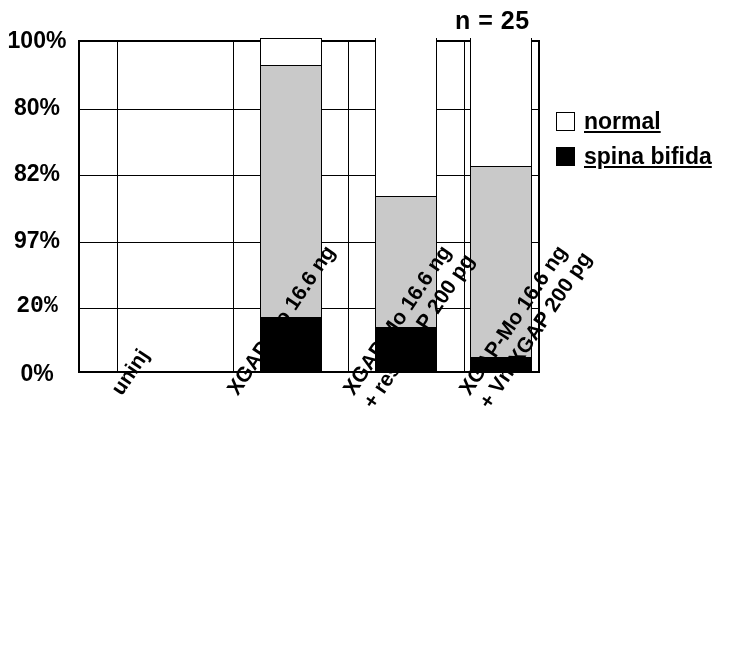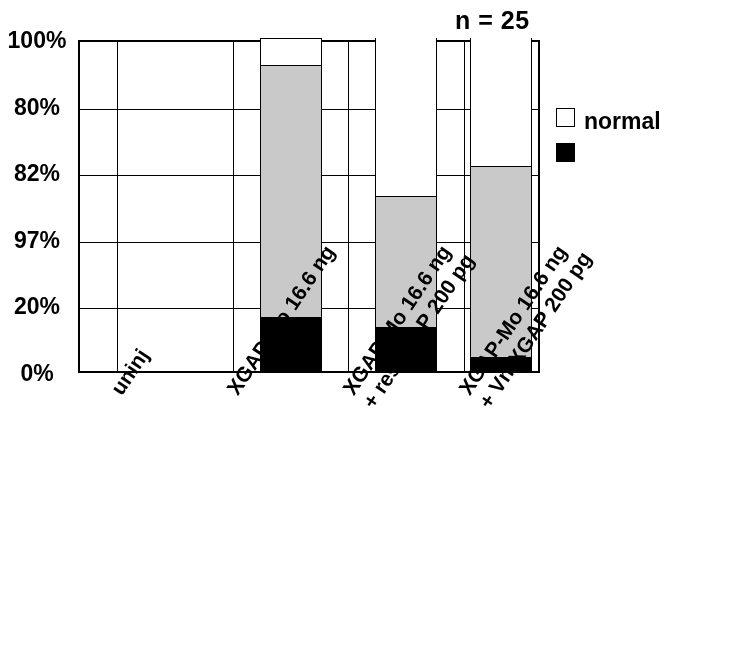--- a/index.html
+++ b/index.html
@@ -108,23 +108,24 @@
 
   
   .legend {
     position: absolute;
     left: 556px;
     top: 108px;
     width: 185px;
   }
   .legend-row {
     display: flex;
-    align-items: flex-start;
+    align-items: center;
     margin-bottom: 9px;
     height: 26px;
+    text-decoration: underline;
   }
   .legend-swatch {
     width: 19px;
     height: 19px;
     border: 1.5px solid #000000;
     box-sizing: border-box;
     margin-right: 9px;
     flex: 0 0 auto;
   }
   .legend-label {
@@ -134,21 +135,21 @@
   }
 </style>
 </head>
 <body>
 
 <div id="chart-root">
 
   <div class="n-annotation">n = 25</div>
 
   <div class="ytick" style="left:2px; top:362px;">0%</div>
-  <div class="ytick" style="left:2px; top:295px;">20%</div>
+  <div class="ytick" style="left:2px; top:295px;font-family:Liberation Mono, monospace;">20%</div>
   <div class="ytick" style="left:2px; top:229px;">97%</div>
   <div class="ytick" style="left:2px; top:162px;">82%</div>
   <div class="ytick" style="left:2px; top:96px;">80%</div>
   <div class="ytick" style="left:2px; top:29px;">100%</div>
 
   <div class="plot-area">
 
     <div class="gridline" style="top:266px;"></div>
     <div class="gridline" style="top:200px;"></div>
     <div class="gridline" style="top:133px;"></div>
@@ -196,16 +197,17 @@
   <div class="xlabel" style="left:454px; top:386px;">XGAP-Mo 16.6 ng
 + Vn-XGAP 200 pg</div>
 
   <div class="legend">
     <div class="legend-row">
       <span class="legend-swatch" style="background:#ffffff;"></span>
       <span class="legend-label">normal</span>
     </div>
     <div class="legend-row">
       <span class="legend-swatch" style="background:#000000;"></span>
+      <span class="legend-label">spina bifida</span>
     </div>
   </div>
 
 </div>
 
 </body></html>

